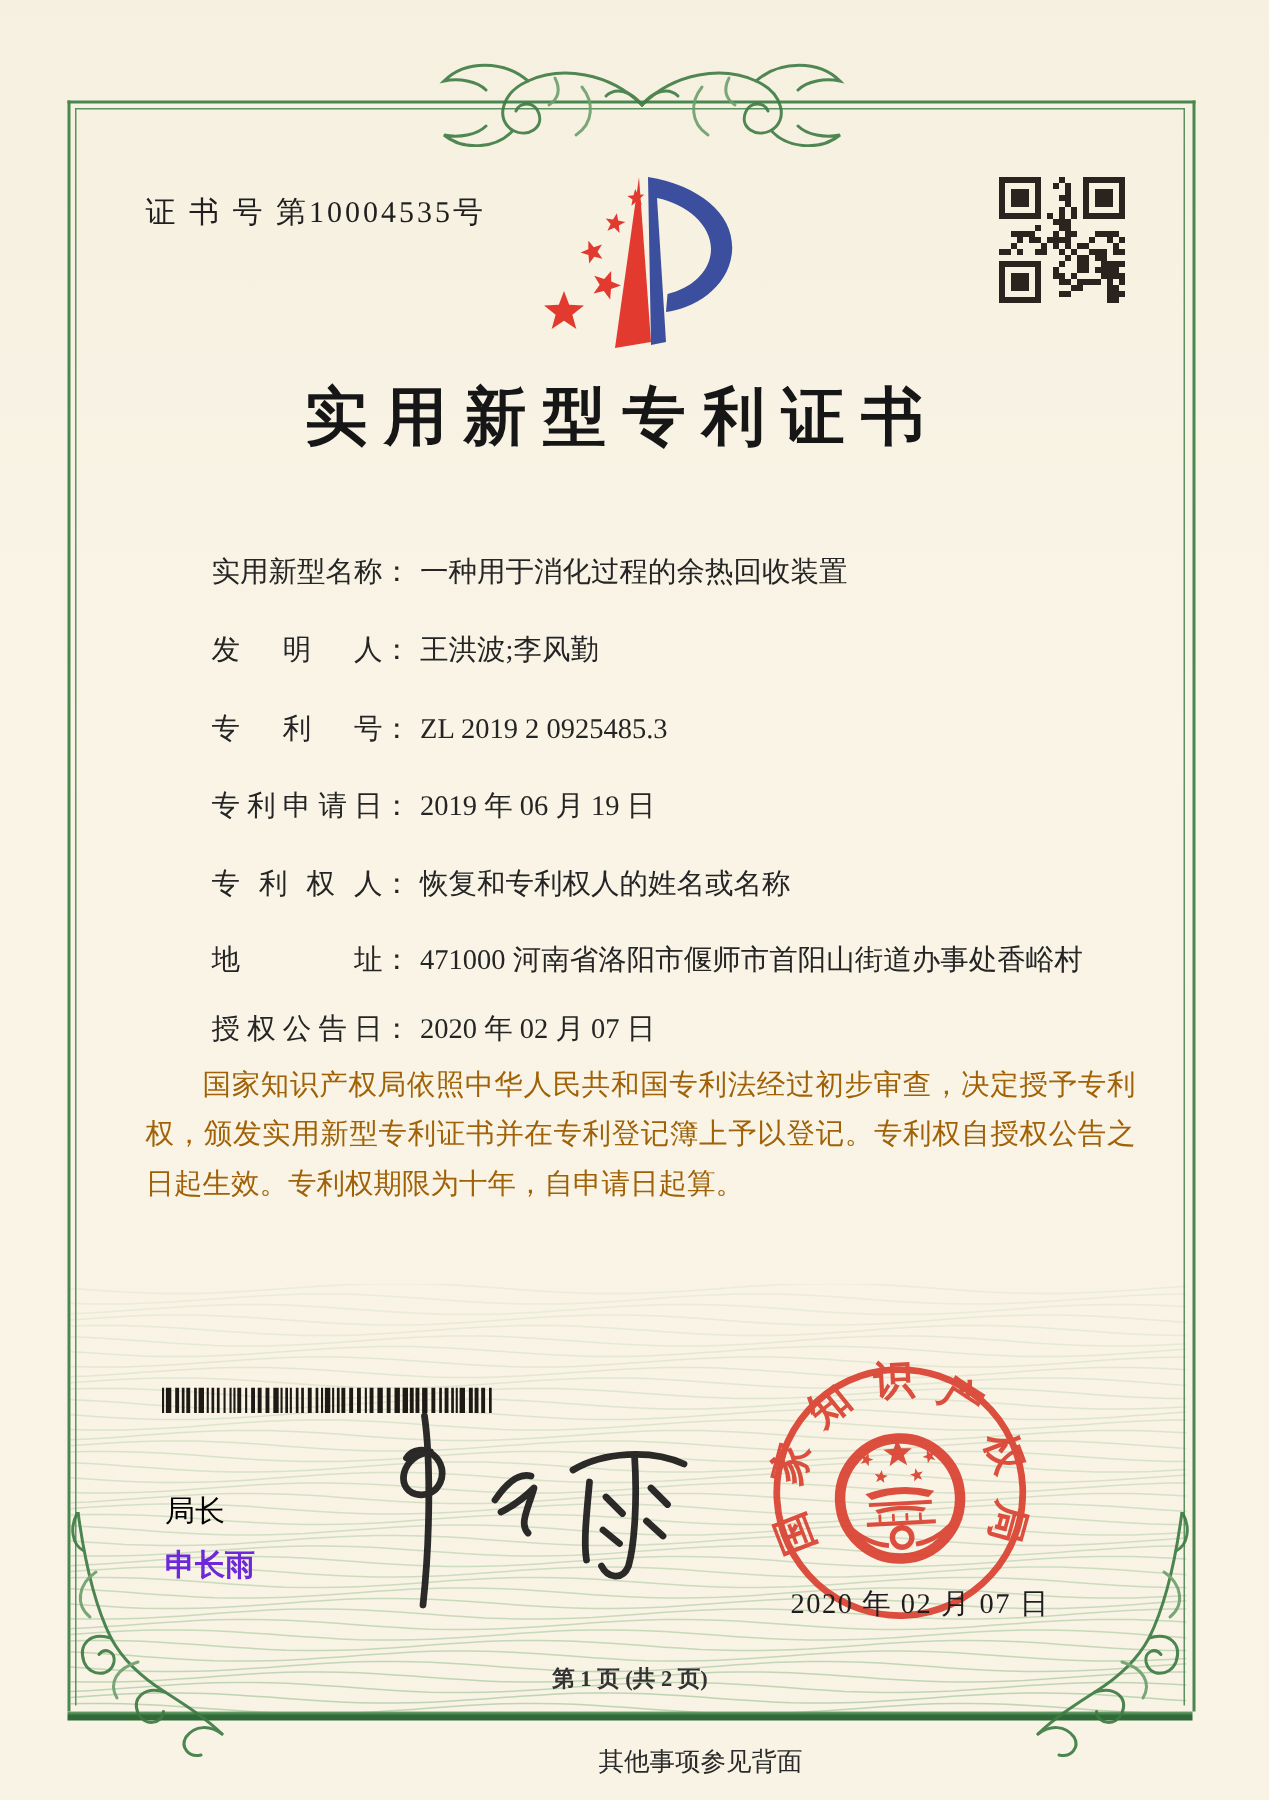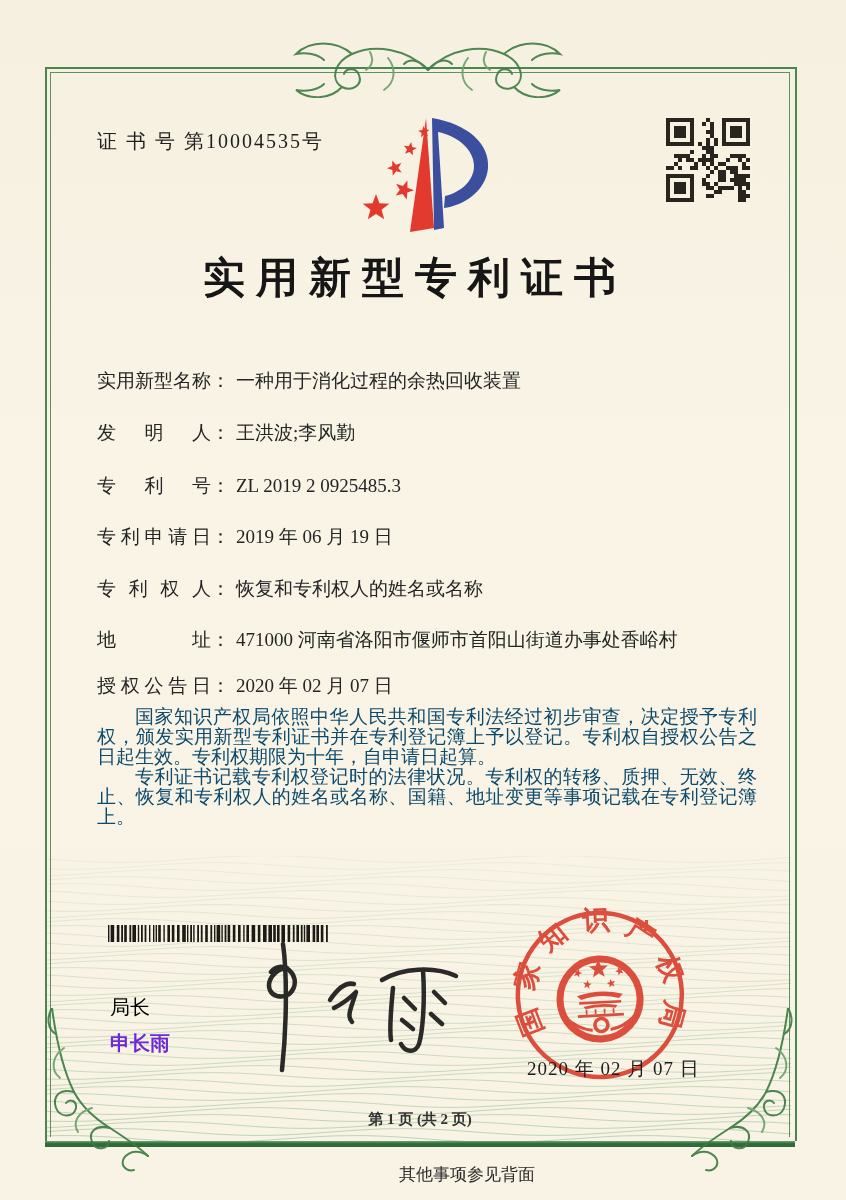--- a/index.html
+++ b/index.html
@@ -18,27 +18,27 @@
     background:linear-gradient(180deg,#6ea571 0%,#2f6a37 45%,#2f6a37 100%);}
   
   .cert-no{left:97px;top:128px;font-size:20px;letter-spacing:2px;color:#1f1f1f;}
   .logo{left:348px;top:110px;}
   .qr{left:666px;top:118px;}
   .title{left:45px;top:250px;width:740px;text-align:center;
     font-size:42px;font-weight:700;letter-spacing:11px;color:#161616;}
   
   .row{position:absolute;left:97px;font-size:19px;white-space:nowrap;color:#252525;}
   .f-label{display:inline-block;width:114px;text-align:justify;text-align-last:justify;
-    -moz-text-align-last:justify;vertical-align:top;}
+    -moz-text-align-last:justify;vertical-align:top;margin-left:44px;}
   .f-label5{display:inline-block;width:100px;text-align:justify;text-align-last:justify;vertical-align:top;}
   .colon{display:inline-block;margin-right:6px;}
   .grant2{position:absolute;left:332px;top:0;white-space:nowrap;}
   
-  .paras{left:97px;top:707px;width:660px;font-size:19px;line-height:20px;
-    text-align:justify;color:#0c4a6e;}
+  .paras{left:97px;top:707px;width:660px;font-size:19px;line-height:33px;
+    text-align:justify;color:#a16207;}
   .paras p{margin:0;text-indent:2em;}
   
   .barcode{left:108px;top:925px;}
   .director-label{left:110px;top:994px;font-size:20px;
     font-family:"Liberation Sans","DejaVu Sans",sans-serif;color:#000000;}
   .director-name{left:110px;top:1030px;font-size:20px;
     font-family:"Liberation Sans","DejaVu Sans",sans-serif;color:#6d28d9;font-weight:bold;}
   .signature{left:232px;top:938px;}
   .seal{left:505px;top:903px;}
   .seal-date{left:527px;top:1056px;font-size:19px;letter-spacing:1px;color:#1e1e1e;z-index:6;}
@@ -373,21 +373,20 @@
 </div>
 <div class="row z4" style="top:627px;">
   <span class="f-label">地址</span><span class="colon">：</span><span>471000 河南省洛阳市偃师市首阳山街道办事处香峪村</span>
 </div>
 <div class="row z4" style="top:673px;">
   <span class="f-label">授权公告日</span><span class="colon">：</span><span>2020 年 02 月 07 日</span>
 </div>
 
 <div class="abs paras z4">
   <p>国家知识产权局依照中华人民共和国专利法经过初步审查，决定授予专利权，颁发实用新型专利证书并在专利登记簿上予以登记。专利权自授权公告之日起生效。专利权期限为十年，自申请日起算。</p>
-  <p>专利证书记载专利权登记时的法律状况。专利权的转移、质押、无效、终止、恢复和专利权人的姓名或名称、国籍、地址变更等事项记载在专利登记簿上。</p>
 </div>
 
 <svg id="barcode" class="abs barcode z4" width="222" height="18" viewBox="0 0 222 18">
     <rect x="0" y="0" width="1.4" height="17" fill="#1d1a15"></rect>
     <rect x="2.5999999999999996" y="0" width="3.6" height="17" fill="#1d1a15"></rect>
     <rect x="8.8" y="0" width="2.6" height="17" fill="#1d1a15"></rect>
     <rect x="13.200000000000001" y="0" width="1.8" height="17" fill="#1d1a15"></rect>
     <rect x="16.200000000000003" y="0" width="2.6" height="17" fill="#1d1a15"></rect>
     <rect x="21.400000000000002" y="0" width="1.8" height="17" fill="#1d1a15"></rect>
     <rect x="24.400000000000002" y="0" width="3.6" height="17" fill="#1d1a15"></rect>

